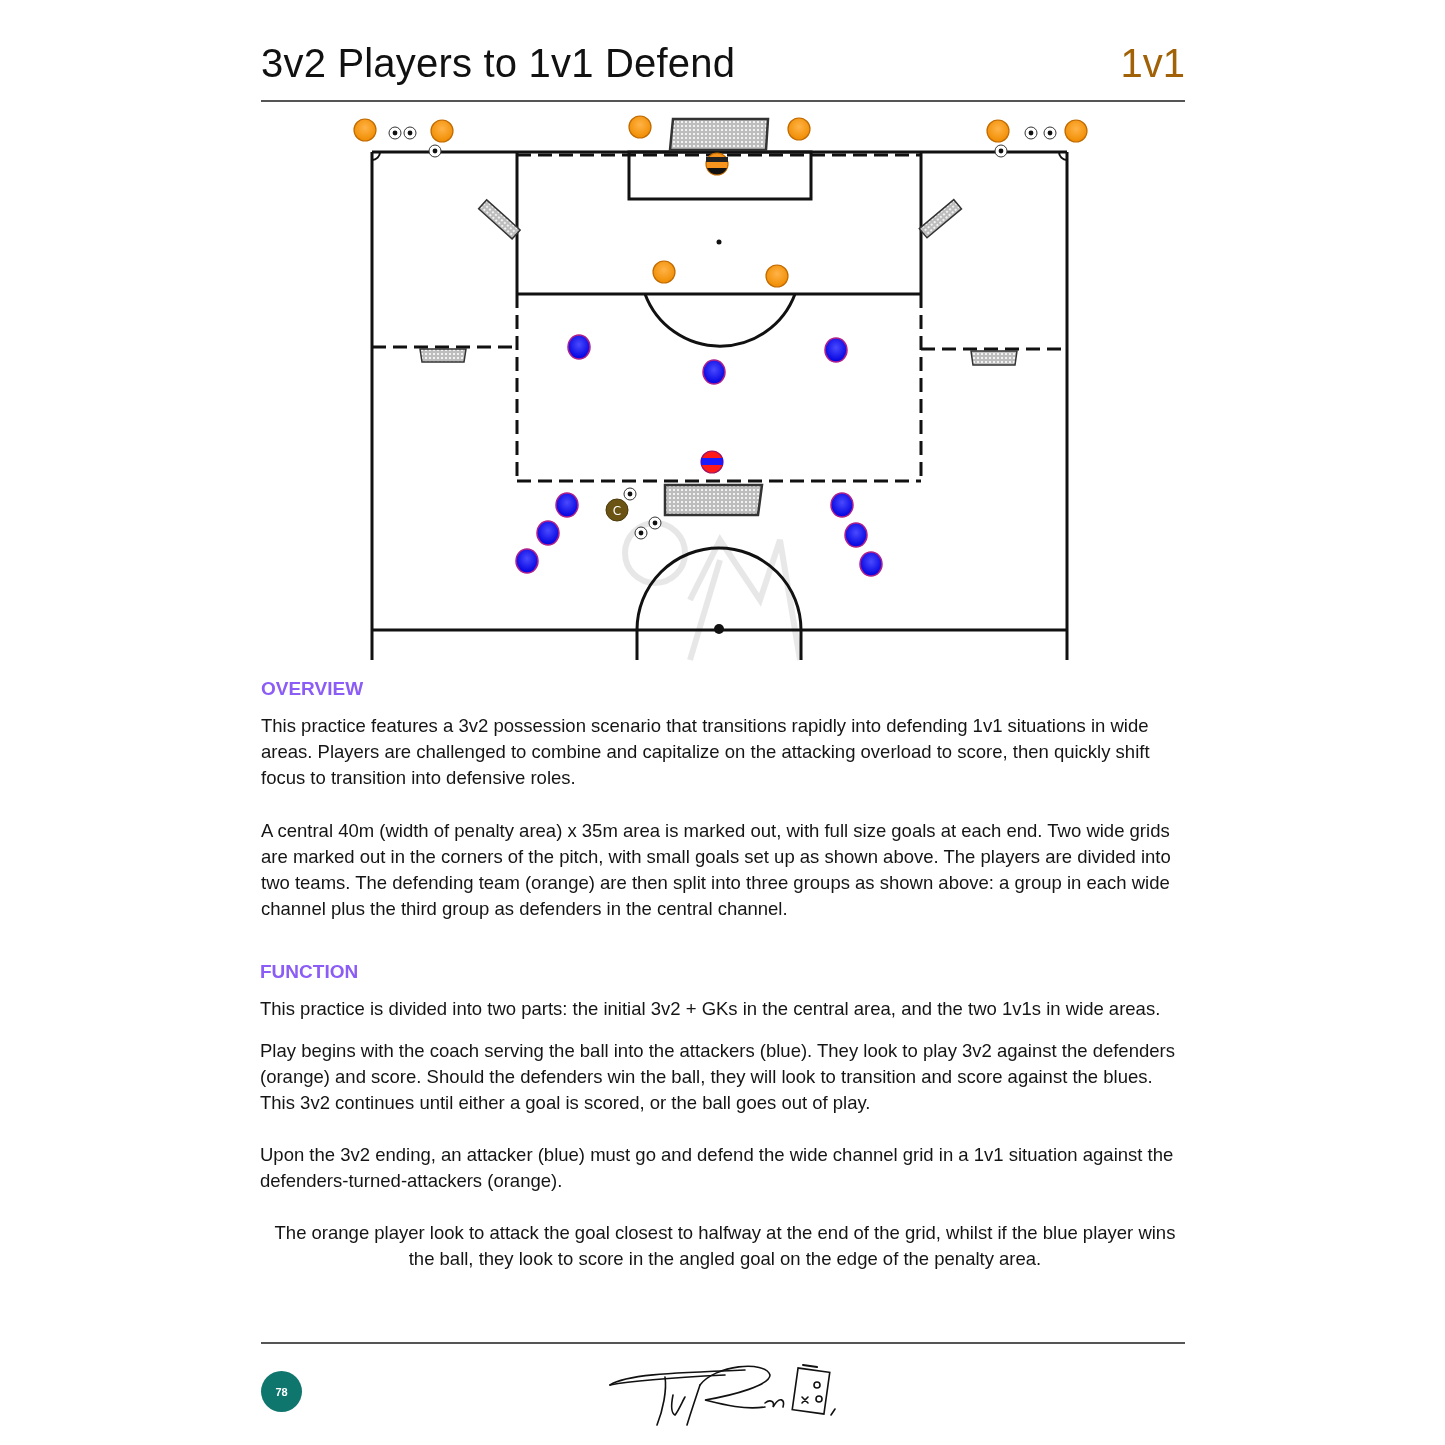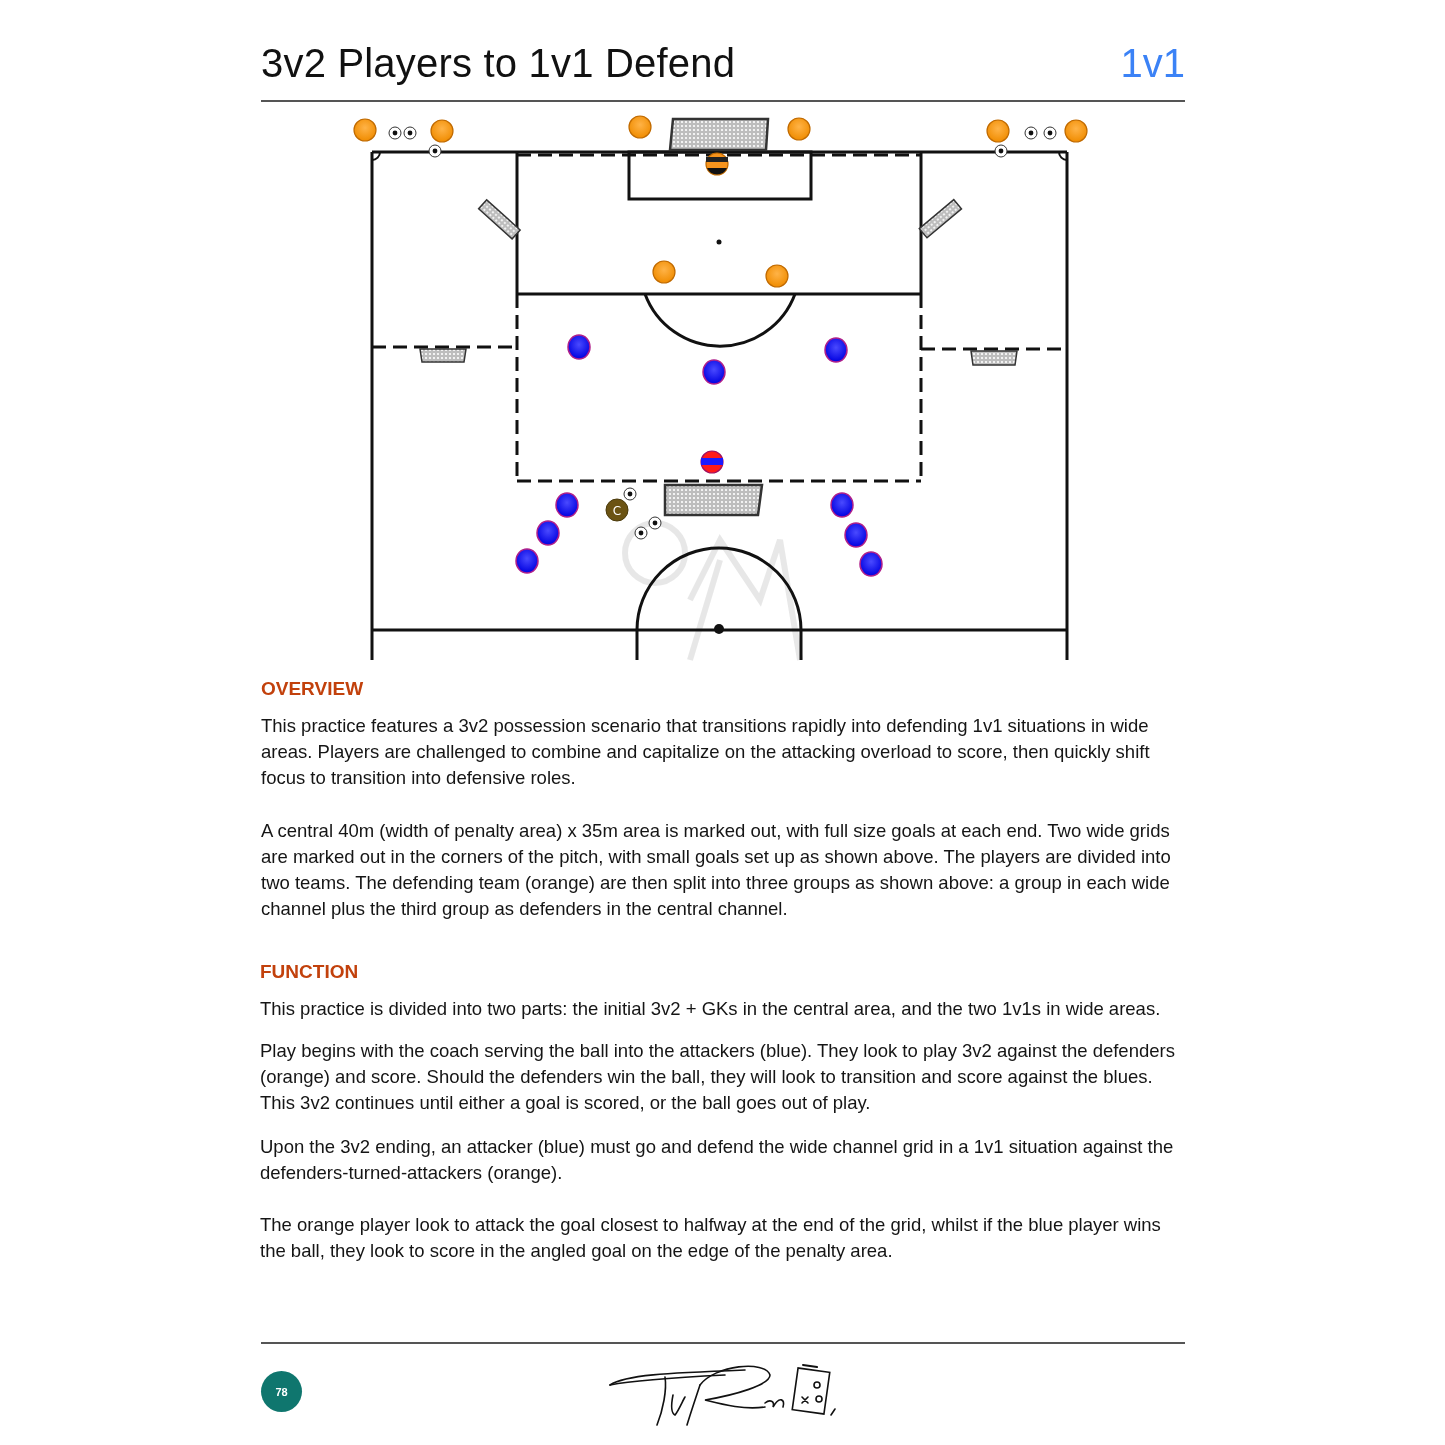--- a/index.html
+++ b/index.html
@@ -1,25 +1,25 @@
 <!DOCTYPE html>
 <html><head>
 <meta charset="utf-8">
 <style>
   html, body { margin:0; padding:0; background:#ffffff; }
   body { width:1445px; height:1445px; position:relative; overflow:hidden;
          font-family:"Liberation Sans", "DejaVu Sans", sans-serif; color:#111; }
   .page-title { position:absolute; left:261px; top:38px; font-size:40px; font-weight:400; color:#111; letter-spacing:0.2px; line-height:50px; }
-  .page-tag { position:absolute; right:260px; top:38px; font-size:40px; color:#3b82f6; line-height:50px; }
+  .page-tag { position:absolute; right:260px; top:38px; font-size:40px; color:#a16207; line-height:50px; }
   .hr { position:absolute; left:261px; width:924px; height:2px; background:#555; }
   .hr.top { top:100px; }
   .hr.bottom { top:1342px; }
   .diagram { position:absolute; left:340px; top:110px; width:760px; height:552px; }
   .section { position:absolute; left:261px; width:930px; }
-  .section h2 { margin:0; font-size:19px; font-weight:700; line-height:24px; color:#c2410c; }
+  .section h2 { margin:0; font-size:19px; font-weight:700; line-height:24px; color:#8b5cf6; }
   .section p { margin:0; font-size:18.5px; line-height:26px; color:#151515; }
   .page-number { position:absolute; left:261px; top:1371px; width:41px; height:41px; border-radius:50%; background:#0f766e; color:#fff; font-size:11px; font-weight:700; display:flex; align-items:center; justify-content:center; }
   .signature { position:absolute; left:605px; top:1355px; width:240px; height:75px; }
 </style>
 </head>
 <body>
 
 <div class="page-title">3v2 Players to 1v1 Defend</div>
 <div class="page-tag">1v1</div>
 <div class="hr top"></div>
@@ -158,22 +158,22 @@
 </div>
 
 <div class="section" style="top:806px;">
   <p style="margin-top:12px;">A central 40m (width of penalty area) x 35m area is marked out, with full size goals at each end. Two wide grids are marked out in the corners of the pitch, with small goals set up as shown above. The players are divided into two teams. The defending team (orange) are then split into three groups as shown above: a group in each wide channel plus the third group as defenders in the central channel.</p>
 </div>
 
 <div class="section" style="top:960px; left:260px;">
   <h2>FUNCTION</h2>
   <p style="margin-top:12px;">This practice is divided into two parts: the initial 3v2 + GKs in the central area, and the two 1v1s in wide areas.</p>
   <p style="margin-top:16px;">Play begins with the coach serving the ball into the attackers (blue). They look to play 3v2 against the defenders (orange) and score. Should the defenders win the ball, they will look to transition and score against the blues. This 3v2 continues until either a goal is scored, or the ball goes out of play.</p>
-  <p style="margin-top:18px;">Upon the 3v2 ending, an attacker (blue) must go and defend the wide channel grid in a 1v1 situation against the defenders-turned-attackers (orange).</p>
-  <p style="margin-top:26px;">The orange player look to attack the goal closest to halfway at the end of the grid, whilst if the blue player wins the ball, they look to score in the angled goal on the edge of the penalty area.</p>
+  <p style="margin-top:26px;">Upon the 3v2 ending, an attacker (blue) must go and defend the wide channel grid in a 1v1 situation against the defenders-turned-attackers (orange).</p>
+  <p style="margin-top:26px;text-align:center;">The orange player look to attack the goal closest to halfway at the end of the grid, whilst if the blue player wins the ball, they look to score in the angled goal on the edge of the penalty area.</p>
 </div>
 
 <div class="hr bottom"></div>
 
 <div class="page-number">
   <span>78</span>
 </div>
 
 <svg class="signature" viewBox="0 0 240 75" xmlns="http://www.w3.org/2000/svg">
   <g fill="none" stroke="#111" stroke-width="1.6" stroke-linecap="round">

